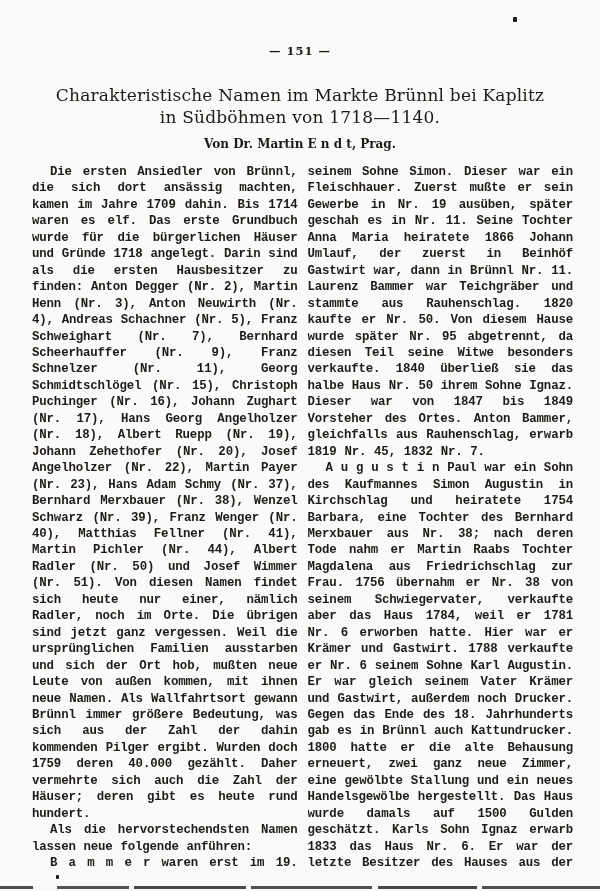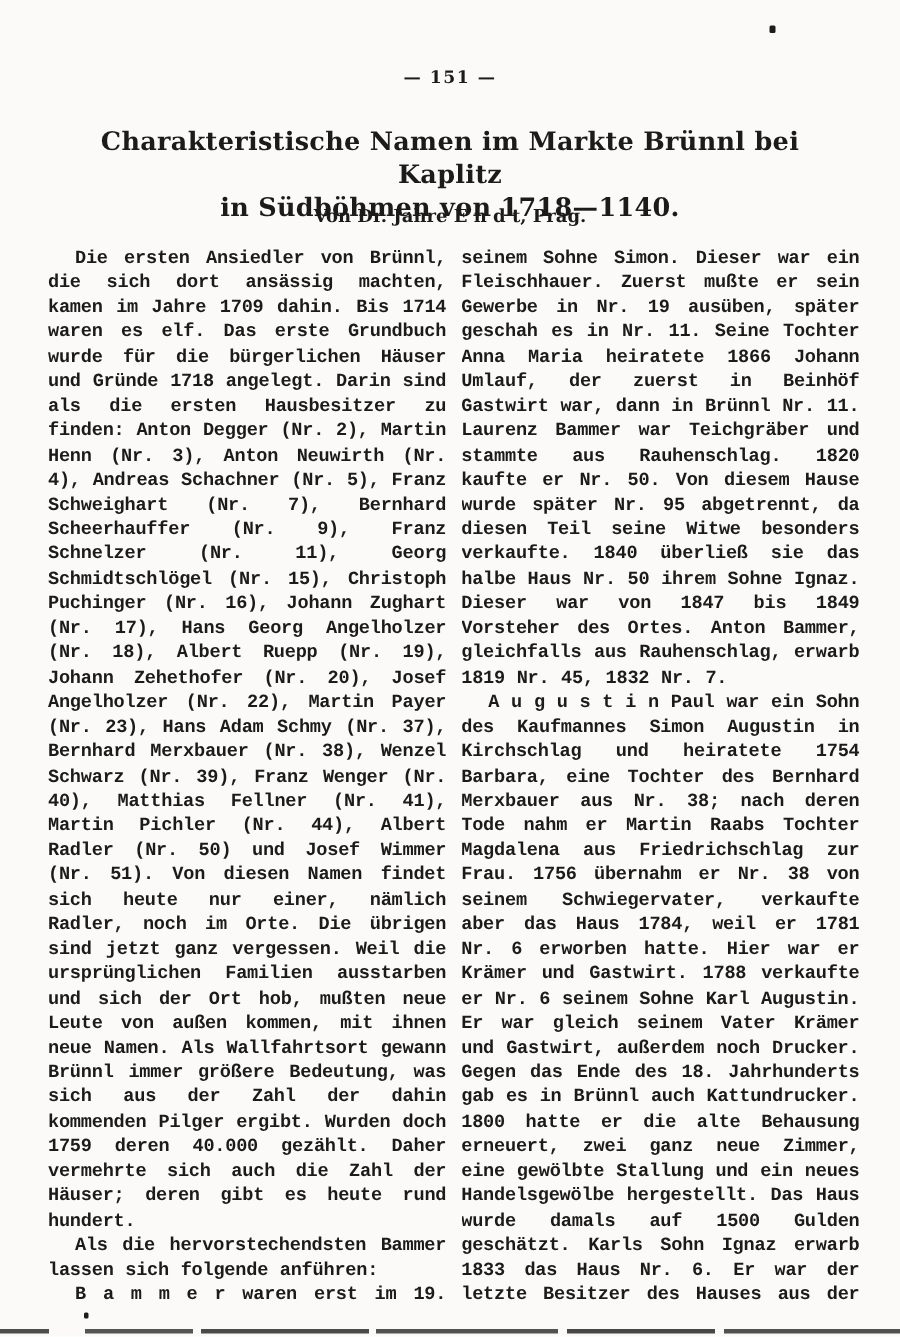--- a/index.html
+++ b/index.html
@@ -29,21 +29,21 @@
   }
   .title {
     position: absolute;
     top: 84px;
     left: 30px;
     width: 540px;
     margin: 0;
     text-align: center;
     font-size: 17px;
     line-height: 22px;
-    font-weight: bold;
+    font-weight: normal;
     letter-spacing: 0.2px;
   }
   .byline {
     position: absolute;
     top: 137px;
     left: 0;
     width: 100%;
     text-align: center;
     font-size: 12px;
     font-weight: bold;
@@ -108,27 +108,27 @@
 <body>
 
 <div class="page">
 
   <div class="page-number">— 151 —</div>
 
   <div class="speck top-right"></div>
 
   <h1 class="title"><span>Charakteristische Namen im Markte Brünnl bei Kaplitz</span><br><span>in Südböhmen von 1718—1140.</span></h1>
 
-  <div class="byline">Von Dr. Jahre E n d t, Prag.</div>
+  <div class="byline">Von Dr. Martin E n d t, Prag.</div>
 
   <div class="columns">
 
     <div class="col">
       <p class="indent">Die ersten Ansiedler von Brünnl, die sich dort ansässig machten, kamen im Jahre 1709 dahin. Bis 1714 waren es elf. Das erste Grundbuch wurde für die bürgerlichen Häuser und Gründe 1718 angelegt. Darin sind als die ersten Hausbesitzer zu finden: Anton Degger (Nr. 2), Martin Henn (Nr. 3), Anton Neuwirth (Nr. 4), Andreas Schachner (Nr. 5), Franz Schweighart (Nr. 7), Bernhard Scheerhauffer (Nr. 9), Franz Schnelzer (Nr. 11), Georg Schmidtschlögel (Nr. 15), Christoph Puchinger (Nr. 16), Johann Zughart (Nr. 17), Hans Georg Angelholzer (Nr. 18), Albert Ruepp (Nr. 19), Johann Zehethofer (Nr. 20), Josef Angelholzer (Nr. 22), Martin Payer (Nr. 23), Hans Adam Schmy (Nr. 37), Bernhard Merxbauer (Nr. 38), Wenzel Schwarz (Nr. 39), Franz Wenger (Nr. 40), Matthias Fellner (Nr. 41), Martin Pichler (Nr. 44), Albert Radler (Nr. 50) und Josef Wimmer (Nr. 51). Von diesen Namen findet sich heute nur einer, nämlich Radler, noch im Orte. Die übrigen sind jetzt ganz vergessen. Weil die ursprünglichen Familien ausstarben und sich der Ort hob, mußten neue Leute von außen kommen, mit ihnen neue Namen. Als Wallfahrtsort gewann Brünnl immer größere Bedeutung, was sich aus der Zahl der dahin kommenden Pilger ergibt. Wurden doch 1759 deren 40.000 gezählt. Daher vermehrte sich auch die Zahl der Häuser; deren gibt es heute rund hundert.</p>
-      <p class="indent">Als die hervorstechendsten Bammer lassen sich folgende anführen:</p>
+      <p class="indent">Als die hervorstechendsten Namen lassen neue folgende anführen:</p>
       <p class="indent">B a m m e r waren erst im 19. Jahrhundert vorhanden. Der erste war Martin aus Rauhenschlag. Er kaufte 1812 Nr. 11 und überließ 1823 den Besitz</p>
     </div>
 
     <div class="col">
       <p class="no-indent">seinem Sohne Simon. Dieser war ein Fleischhauer. Zuerst mußte er sein Gewerbe in Nr. 19 ausüben, später geschah es in Nr. 11. Seine Tochter Anna Maria heiratete 1866 Johann Umlauf, der zuerst in Beinhöf Gastwirt war, dann in Brünnl Nr. 11. Laurenz Bammer war Teichgräber und stammte aus Rauhenschlag. 1820 kaufte er Nr. 50. Von diesem Hause wurde später Nr. 95 abgetrennt, da diesen Teil seine Witwe besonders verkaufte. 1840 überließ sie das halbe Haus Nr. 50 ihrem Sohne Ignaz. Dieser war von 1847 bis 1849 Vorsteher des Ortes. Anton Bammer, gleichfalls aus Rauhenschlag, erwarb 1819 Nr. 45, 1832 Nr. 7.</p>
       <p class="indent">A u g u s t i n Paul war ein Sohn des Kaufmannes Simon Augustin in Kirchschlag und heiratete 1754 Barbara, eine Tochter des Bernhard Merxbauer aus Nr. 38; nach deren Tode nahm er Martin Raabs Tochter Magdalena aus Friedrichschlag zur Frau. 1756 übernahm er Nr. 38 von seinem Schwiegervater, verkaufte aber das Haus 1784, weil er 1781 Nr. 6 erworben hatte. Hier war er Krämer und Gastwirt. 1788 verkaufte er Nr. 6 seinem Sohne Karl Augustin. Er war gleich seinem Vater Krämer und Gastwirt, außerdem noch Drucker. Gegen das Ende des 18. Jahrhunderts gab es in Brünnl auch Kattundrucker. 1800 hatte er die alte Behausung erneuert, zwei ganz neue Zimmer, eine gewölbte Stallung und ein neues Handelsgewölbe hergestellt. Das Haus wurde damals auf 1500 Gulden geschätzt. Karls Sohn Ignaz erwarb 1833 das Haus Nr. 6. Er war der letzte Besitzer des Hauses aus der Familie Augustin. Pauls Bruder Johann Augustin war Maurer und</p>
     </div>
 
   </div>
 

